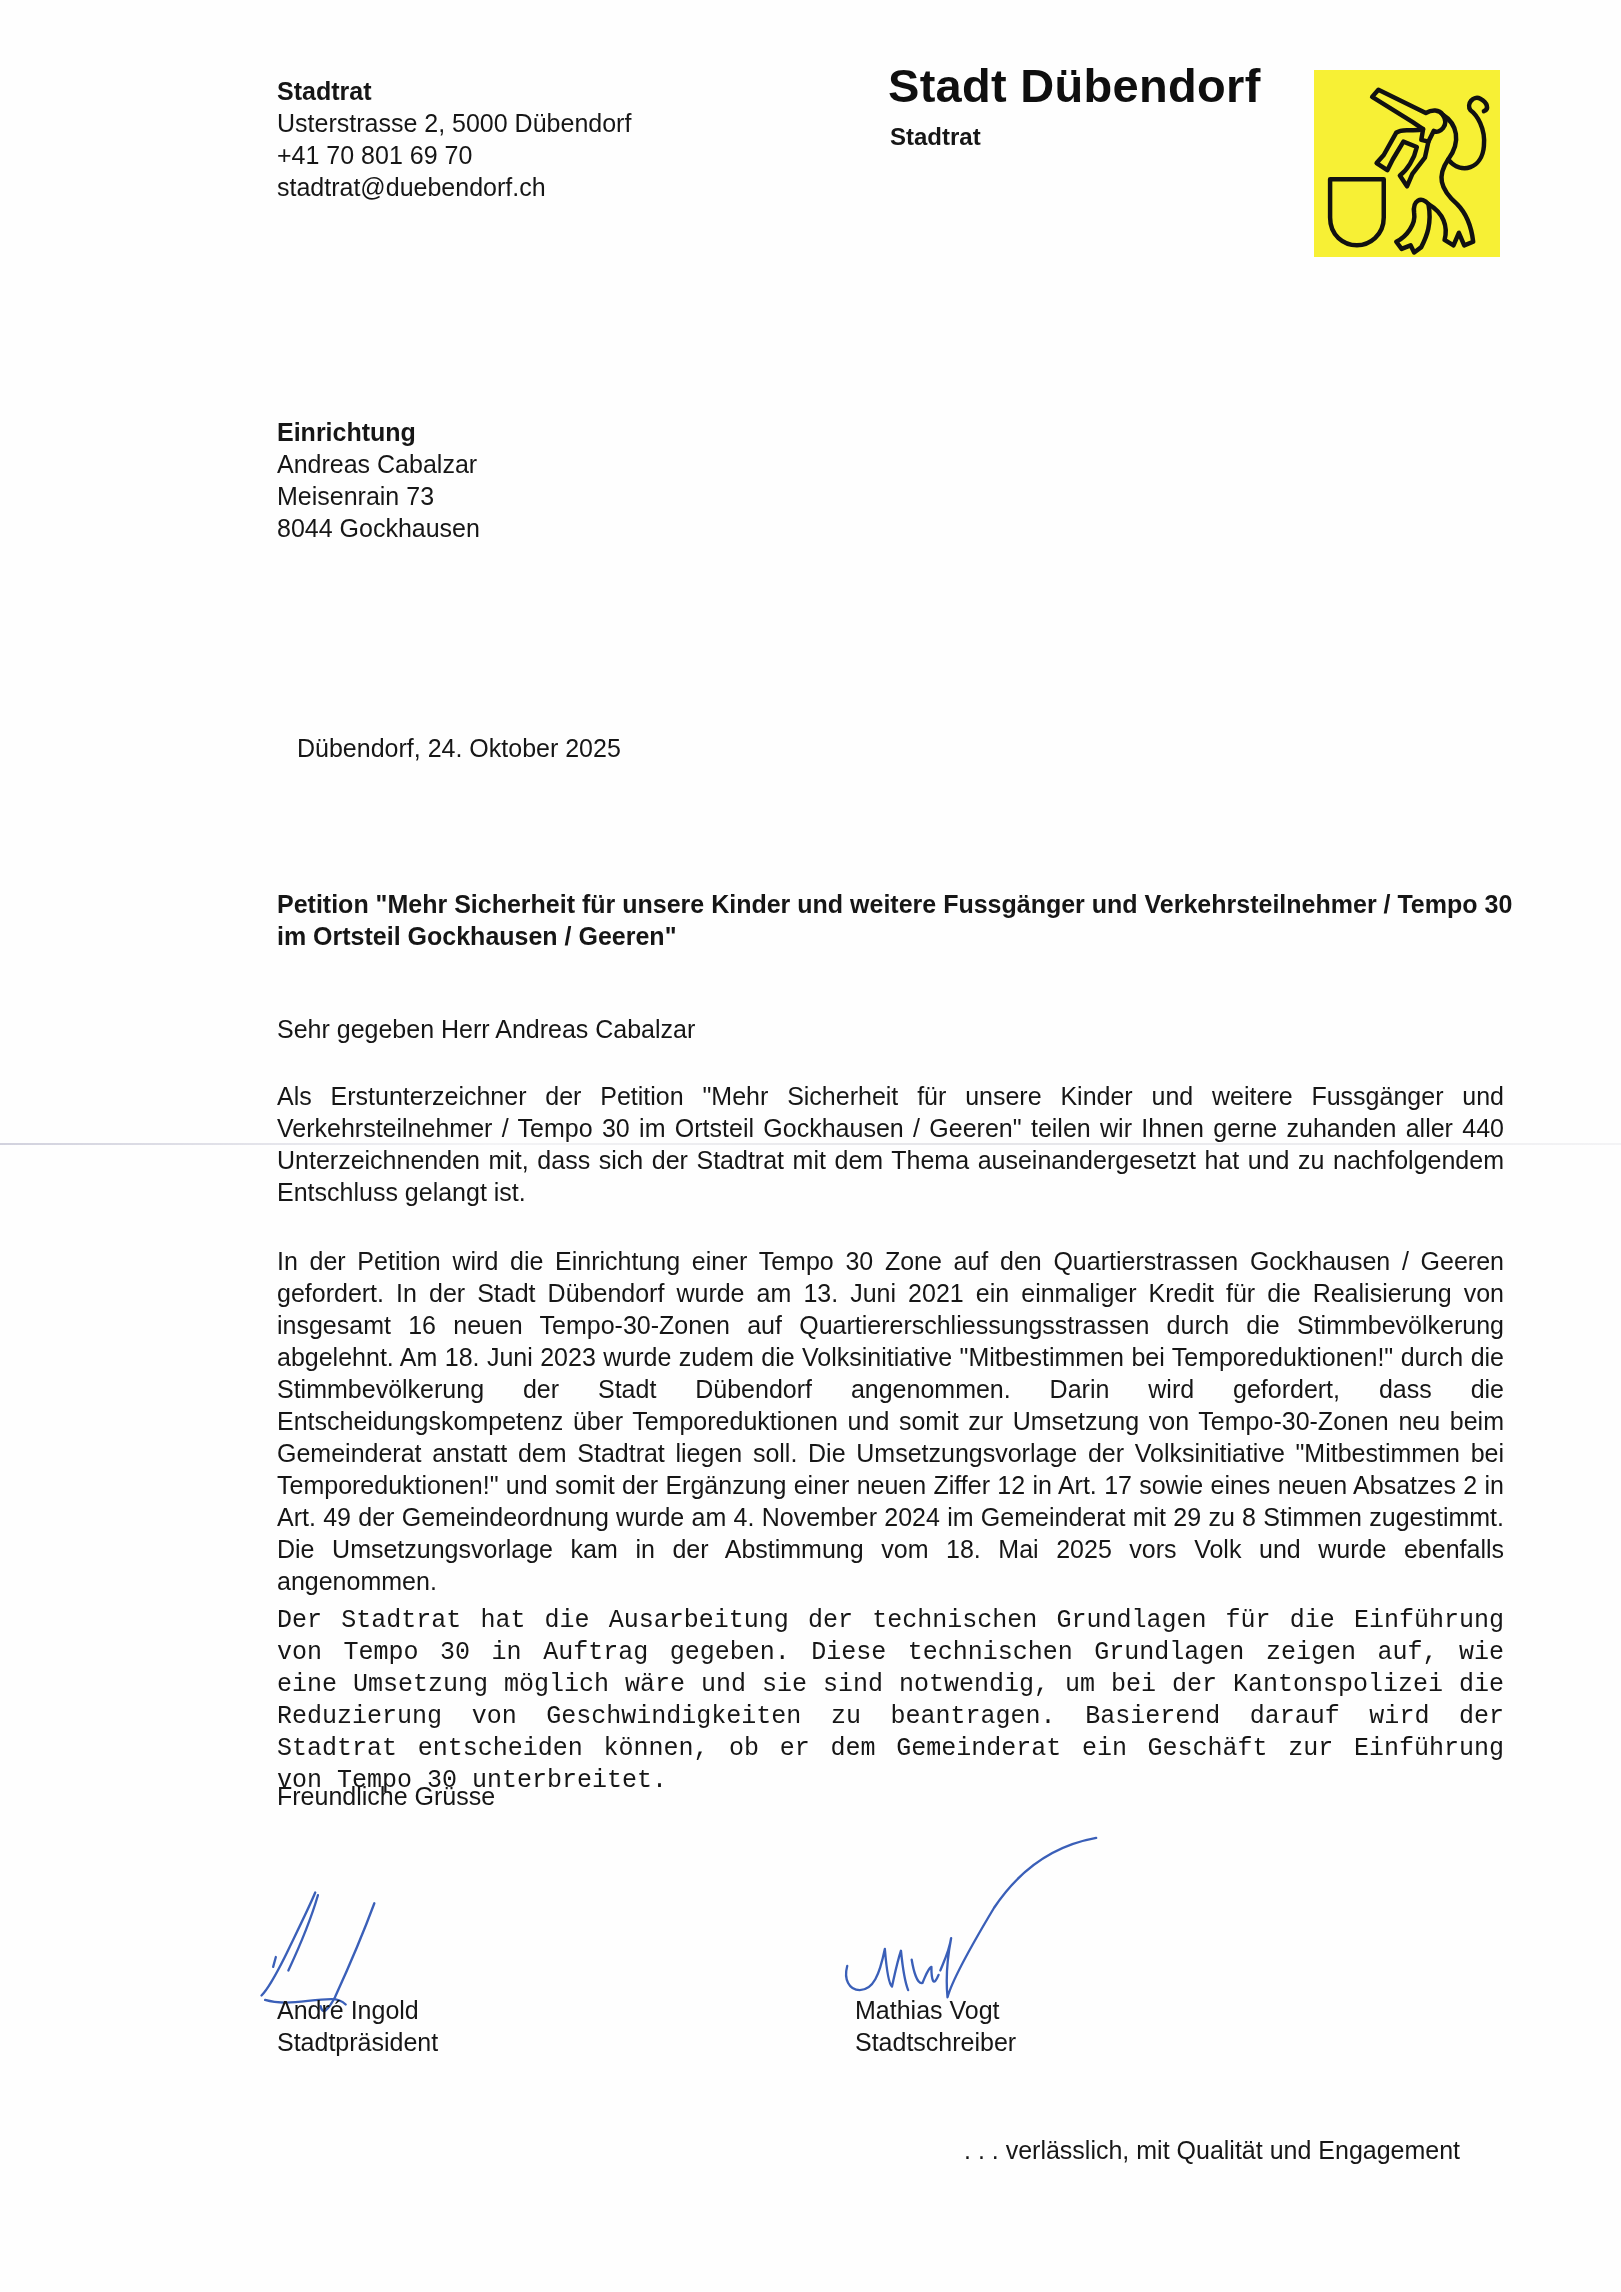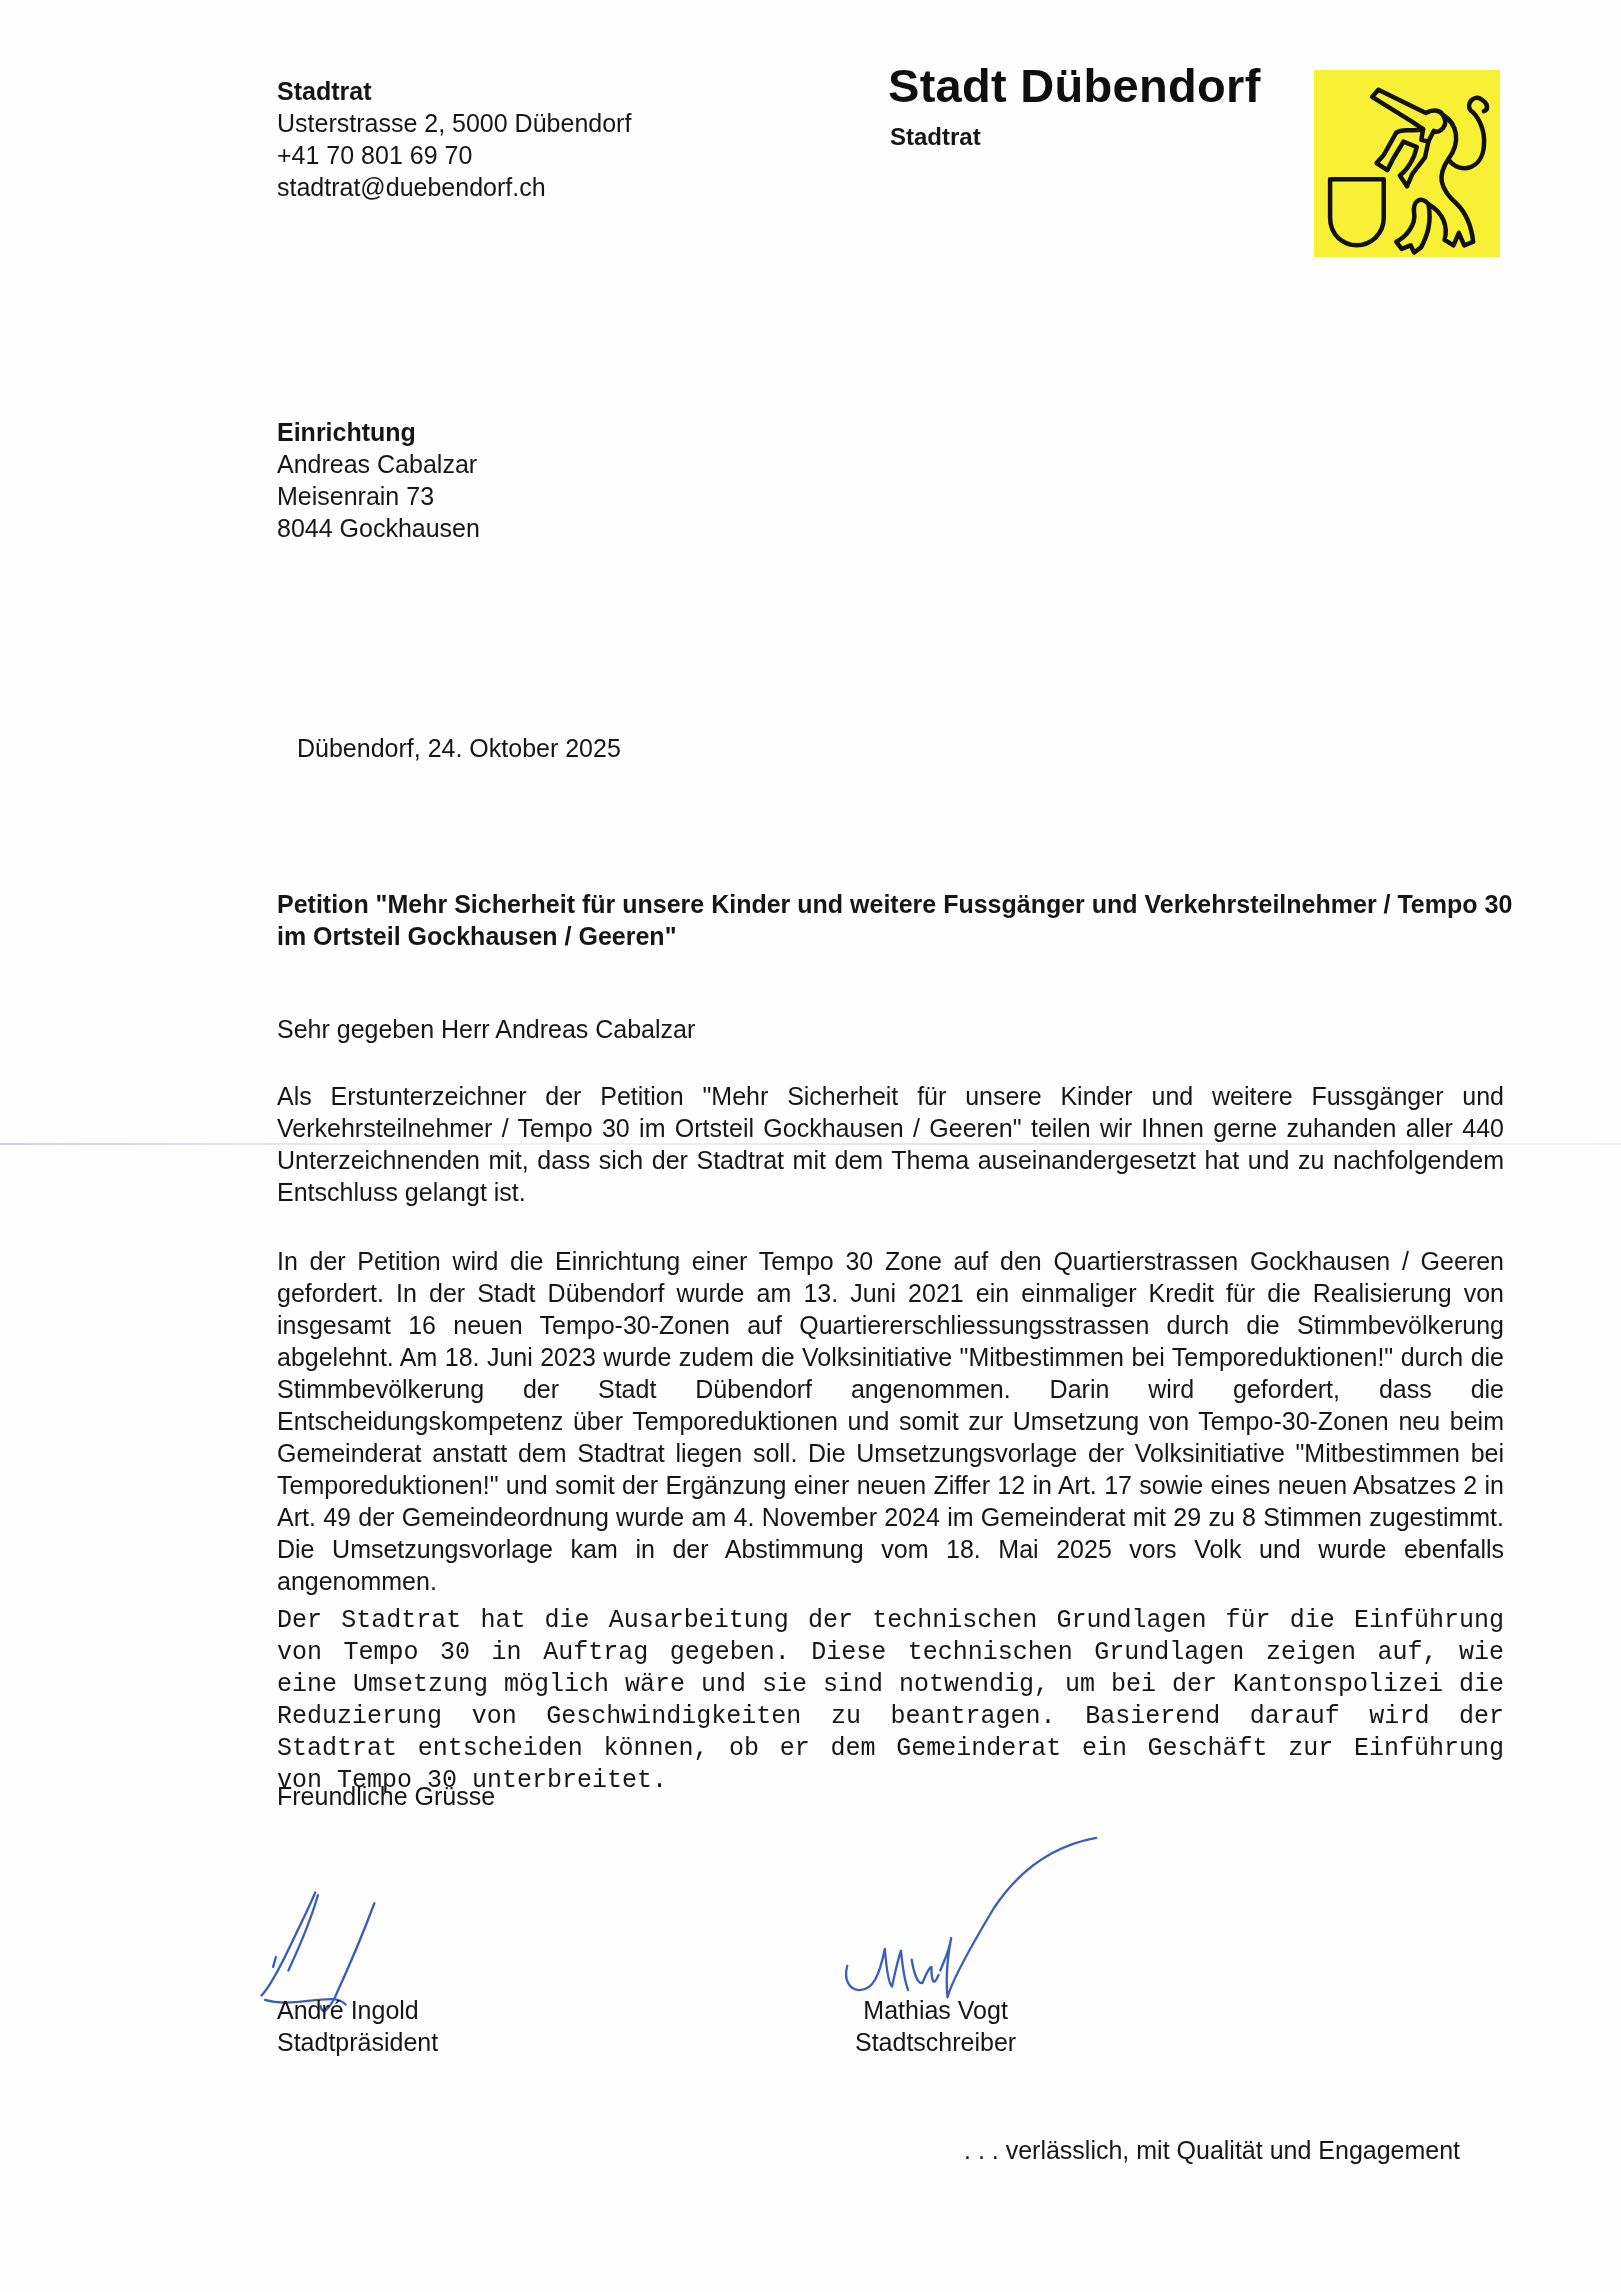--- a/index.html
+++ b/index.html
@@ -19,21 +19,21 @@
     .recipient { left: 277px; top: 416px; }
     .date { left: 283px; top: 732px; margin-left: 14px; }
     .subject { left: 277px; top: 888px; width: 1254px; font-weight: bold; font-size: 25px; line-height: 32px; }
     .greeting { left: 277px; top: 1013px; }
     .para { left: 277px; width: 1227px; text-align: justify; }
     .p1 { top: 1080px; }
     .p2 { top: 1245px; }
     .p3 { top: 1605px; font-family: Liberation Mono, monospace; }
     .closing { left: 277px; top: 1780px; }
     .sig1 { left: 277px; top: 1994px; }
-    .sig2 { left: 855px; top: 1994px; text-align: center; }
+    .sig2 { left: 855px; top: 1994px; }
     .motto { left: 952px; top: 2134px; margin-left: 12px; }
     .sigsvg { position: absolute; left: 0; top: 0; width: 1621px; height: 2293px; pointer-events: none; }
     .crease { position: absolute; left: 0; top: 1143px; width: 1621px; height: 1.8px; background: linear-gradient(90deg, rgba(180,180,200,0.6), rgba(200,200,210,0.2) 30%, rgba(190,190,200,0.4) 60%, rgba(200,200,210,0.2)); }
     .line { display: block; white-space: nowrap; }
   </style>
 </head>
 <body>
 
 <div class="crease"></div>
 

